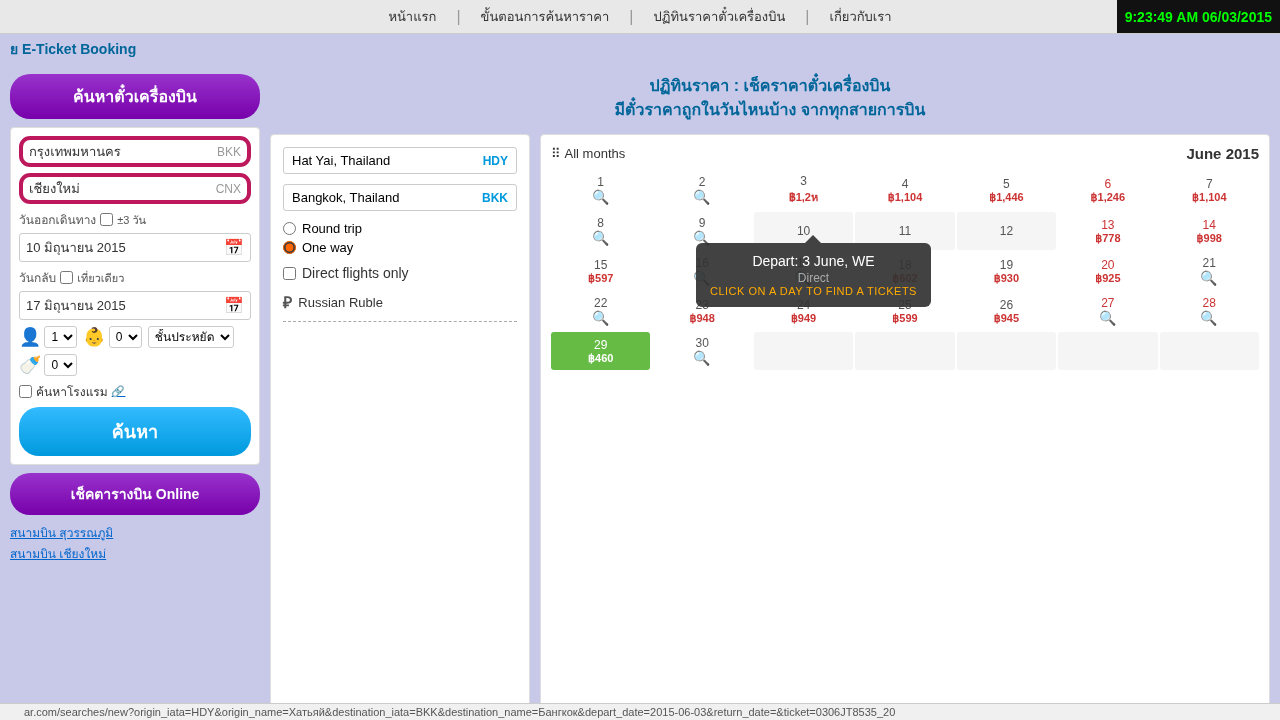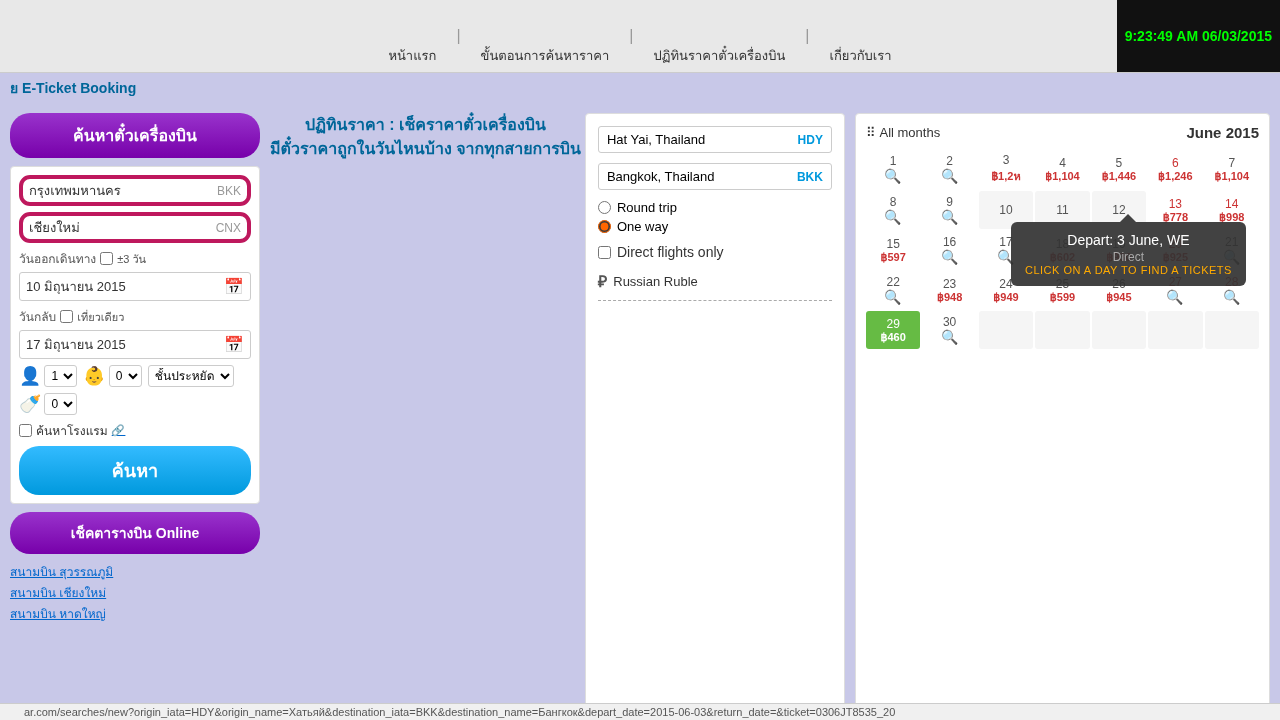--- a/index.html
+++ b/index.html
@@ -13,21 +13,20 @@
       align-items: center;
       justify-content: center;
       gap: 20px;
       padding: 6px 10px;
       position: relative;
     }
     .top-nav a {
       color: #333;
       text-decoration: none;
       font-size: 13px;
-      margin-top: 39px;
     }
     .top-nav .separator { color: #999; }
     .top-nav .clock {
       position: absolute;
       right: 0;
       top: 0;
       background: #111;
       color: #0f0;
       font-size: 14px;
       font-weight: bold;
@@ -216,22 +215,22 @@
     .airport-links a {
       color: #0066cc;
       font-size: 12px;
       text-decoration: underline;
     }
 
     
     .content-area {
       flex: 1;
       display: flex;
-      flex-direction: row;
-      gap: 4px;
+      flex-direction: column;
+      gap: 12px;
       justify-content: space-between;
     }
 
     .content-header {
       text-align: center;
       color: #006699;
       font-size: 16px;
       font-weight: bold;
       line-height: 1.5;
     }
@@ -516,21 +515,20 @@
       </div>
 
       <button class="search-btn">ค้นหา</button>
     </div>
 
     <button class="check-schedule-btn">เช็คตารางบิน Online</button>
 
     <div class="airport-links">
       <a href="#">สนามบิน สุวรรณภูมิ</a>
       <a href="#">สนามบิน เชียงใหม่</a>
-      <a href="#">สนามบิน หาดใหญ่</a>
     </div>
   </div>
 
   <div class="content-area">
     <div class="content-header">
       <div>ปฏิทินราคา : เช็คราคาตั๋วเครื่องบิน</div>
       <div>มีตั๋วราคาถูกในวันไหนบ้าง จากทุกสายการบิน</div>
     </div>
 
     <div class="content-body">

